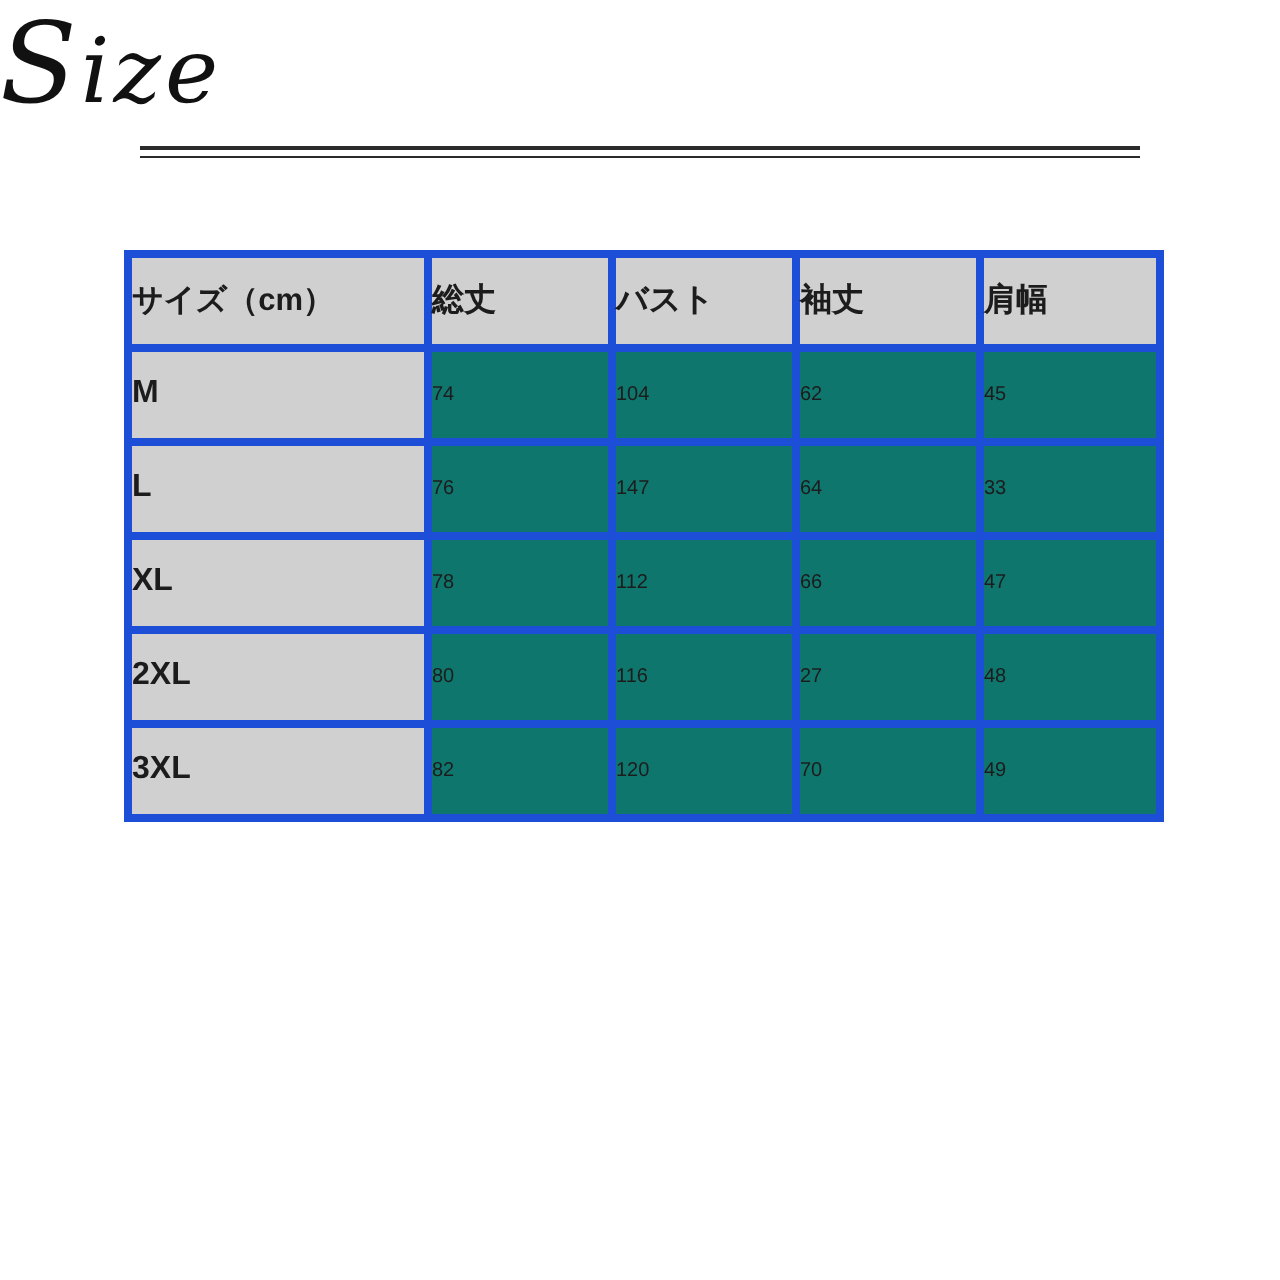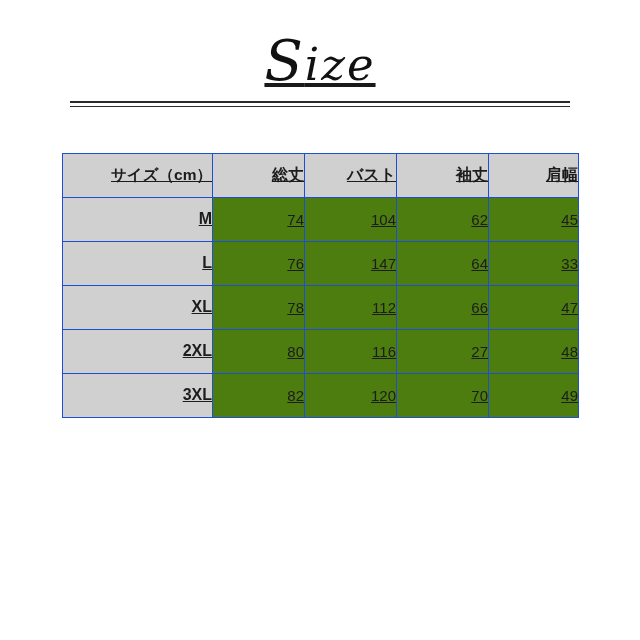--- a/index.html
+++ b/index.html
@@ -16,23 +16,22 @@
   }
   .page {
     position: relative;
     width: 640px;
     height: 640px;
     box-sizing: border-box;
   }
 
   
   .title-area {
-    padding-top: 32px;
-    text-align: center;
-    text-decoration: underline;
+    padding-top: 4px;
+    text-align: left;
   }
   .title {
     font-family: "DejaVu Serif", serif;
     font-style: italic;
     font-size: 45px;
     letter-spacing: 2px;
     color: #111;
     line-height: 1.05;
     font-weight: 400;
   }
@@ -58,44 +57,43 @@
     margin: 46px auto 0 auto;
     width: 516px;
   }
   table.size-table {
     width: 100%;
     border-collapse: collapse;
     table-layout: fixed;
   }
   table.size-table th,
   table.size-table td {
-    border: 1px solid #1d4ed8;
-    text-align: right;
+    border: 4px solid #1d4ed8;
+    text-align: left;
     font-size: 15px;
     color: #1c1c1c;
     height: 43px;
     padding: 0;
-    text-decoration: underline;
   }
   table.size-table thead th {
     background: #d0d0d0;
     font-weight: bold;
     font-size: 16px;
   }
   table.size-table thead th.head-first {
     font-size: 15.5px;
   }
   table.size-table tbody td.rowlabel {
     background: #d0d0d0;
     font-weight: bold;
     font-size: 16px;
   }
   table.size-table tbody td.val {
-    background: #4d7c0f;
-    font-size: 15px;
+    background: #0f766e;
+    font-size: 10px;
   }
   col.c0 { width: 150px; }
   col.c1 { width: 92px; }
   col.c2 { width: 92px; }
   col.c3 { width: 92px; }
   col.c4 { width: 90px; }
 
   
   .notes {
     margin: 34px auto 0 auto;

